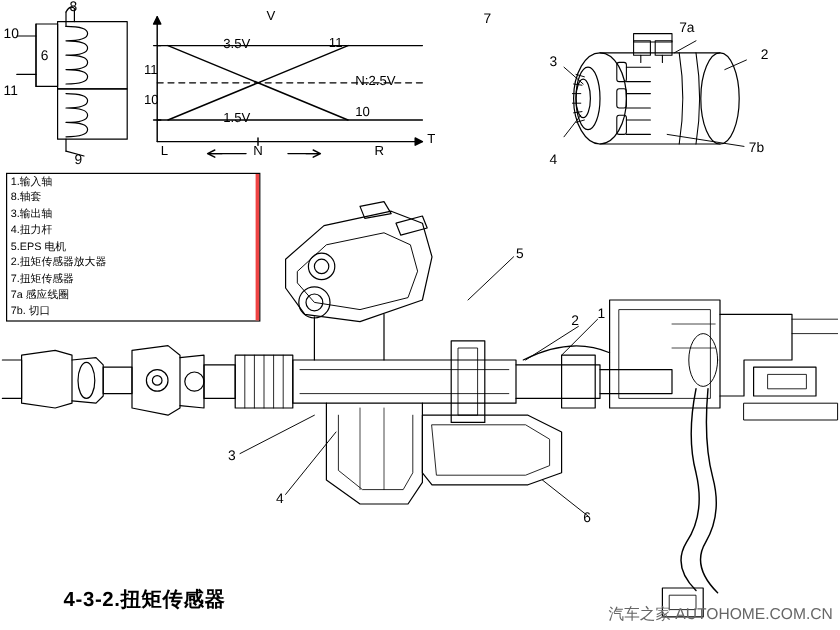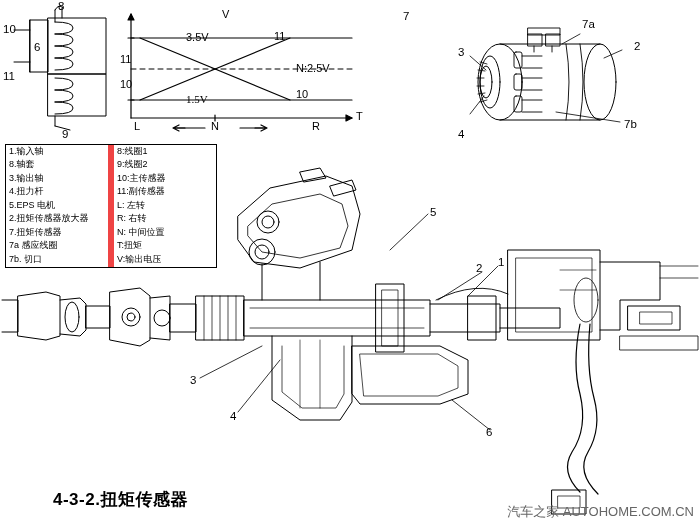--- a/index.html
+++ b/index.html
@@ -2,21 +2,21 @@
 <html><head>
 <meta charset="utf-8">
 <style>
   html,body{margin:0;padding:0;}
   body{width:700px;height:525px;background:#ffffff;font-family:"Liberation Sans",sans-serif;overflow:hidden;position:relative;}
   .fig{position:absolute;left:0;top:0;width:700px;height:525px;}
   .lbl{position:absolute;font-size:11px;color:#000;white-space:nowrap;}
   
   #legend{position:absolute;left:5px;top:144px;width:212px;border:1px solid #000;box-sizing:border-box;display:flex;font-size:9px;line-height:1.05;}
   #legend .col{flex:1;}
-  #legend .col:first-child{border-right:6px solid #ef4444;}
+  #legend .col:first-child{border-right:3px solid #ef4444;}
   #legend .cell{padding:1.5px 3px;height:13.5px;box-sizing:border-box;overflow:hidden;white-space:nowrap;}
   
   #caption{position:absolute;left:8px;bottom:14px;font-size:17px;font-weight:bold;letter-spacing:0.5px;margin-left:45px;}
   #watermark{position:absolute;right:6px;bottom:4px;font-size:13px;color:#666;}
   .num{font-size:11.5px;}
 </style>
 </head>
 <body>
 
 <svg class="fig" viewBox="0 0 700 525" xmlns="http://www.w3.org/2000/svg">
@@ -195,38 +195,38 @@
         <path d="M498 266 L468 296"></path>
         <path d="M490 430 L452 400"></path>
       </g>
     </g>
   </g>
 </svg>
 
 <div class="lbl" style="left:222px;top:8px;">V</div>
 <div class="lbl" style="left:356px;top:110px;">T</div>
 <div class="lbl" style="left:186px;top:31px;">3.5V</div>
-<div class="lbl" style="left:186px;top:93px;font-family:Liberation Serif, serif;">1.5V</div>
+<div class="lbl" style="left:186px;top:93px;">1.5V</div>
 <div class="lbl" style="left:296px;top:62px;">N:2.5V</div>
 <div class="lbl" style="left:134px;top:120px;">L</div>
 <div class="lbl" style="left:211px;top:120px;">N</div>
 <div class="lbl" style="left:312px;top:120px;">R</div>
 <div class="lbl" style="left:274px;top:30px;">11</div>
 <div class="lbl" style="left:296px;top:88px;">10</div>
 <div class="lbl" style="left:120px;top:53px;">11</div>
 <div class="lbl" style="left:120px;top:78px;">10</div>
 
 <div class="lbl num" style="left:3px;top:23px;">10</div>
 <div class="lbl num" style="left:3px;top:70px;">11</div>
 <div class="lbl num" style="left:34px;top:41px;">6</div>
 <div class="lbl num" style="left:62px;top:128px;">9</div>
 <div class="lbl num" style="left:58px;top:0px;">8</div>
 
 <div class="lbl num" style="left:403px;top:10px;">7</div>
-<div class="lbl num" style="left:566px;top:18px;margin-left:16px;">7a</div>
+<div class="lbl num" style="left:566px;top:18px;">7a</div>
 <div class="lbl num" style="left:624px;top:118px;">7b</div>
 <div class="lbl num" style="left:458px;top:46px;">3</div>
 <div class="lbl num" style="left:634px;top:40px;">2</div>
 <div class="lbl num" style="left:458px;top:128px;">4</div>
 
 <div class="lbl num" style="left:498px;top:256px;">1</div>
 <div class="lbl num" style="left:476px;top:262px;">2</div>
 <div class="lbl num" style="left:190px;top:374px;">3</div>
 <div class="lbl num" style="left:230px;top:410px;">4</div>
 <div class="lbl num" style="left:430px;top:206px;">5</div>
@@ -237,27 +237,16 @@
     <div class="cell">1.输入轴</div>
     <div class="cell">8.轴套</div>
     <div class="cell">3.输出轴</div>
     <div class="cell">4.扭力杆</div>
     <div class="cell">5.EPS 电机</div>
     <div class="cell">2.扭矩传感器放大器</div>
     <div class="cell">7.扭矩传感器</div>
     <div class="cell">7a 感应线圈</div>
     <div class="cell">7b. 切口</div>
   </div>
-  <div class="col">
-    <div class="cell">8:线圈1</div>
-    <div class="cell">9:线圈2</div>
-    <div class="cell">10:主传感器</div>
-    <div class="cell">11:副传感器</div>
-    <div class="cell">L: 左转</div>
-    <div class="cell">R: 右转</div>
-    <div class="cell">N: 中间位置</div>
-    <div class="cell">T:扭矩</div>
-    <div class="cell">V:输出电压</div>
-  </div>
 </div>
 
 <div id="caption">4-3-2.扭矩传感器</div>
 <div id="watermark">汽车之家 AUTOHOME.COM.CN</div>
 
 </body></html>

